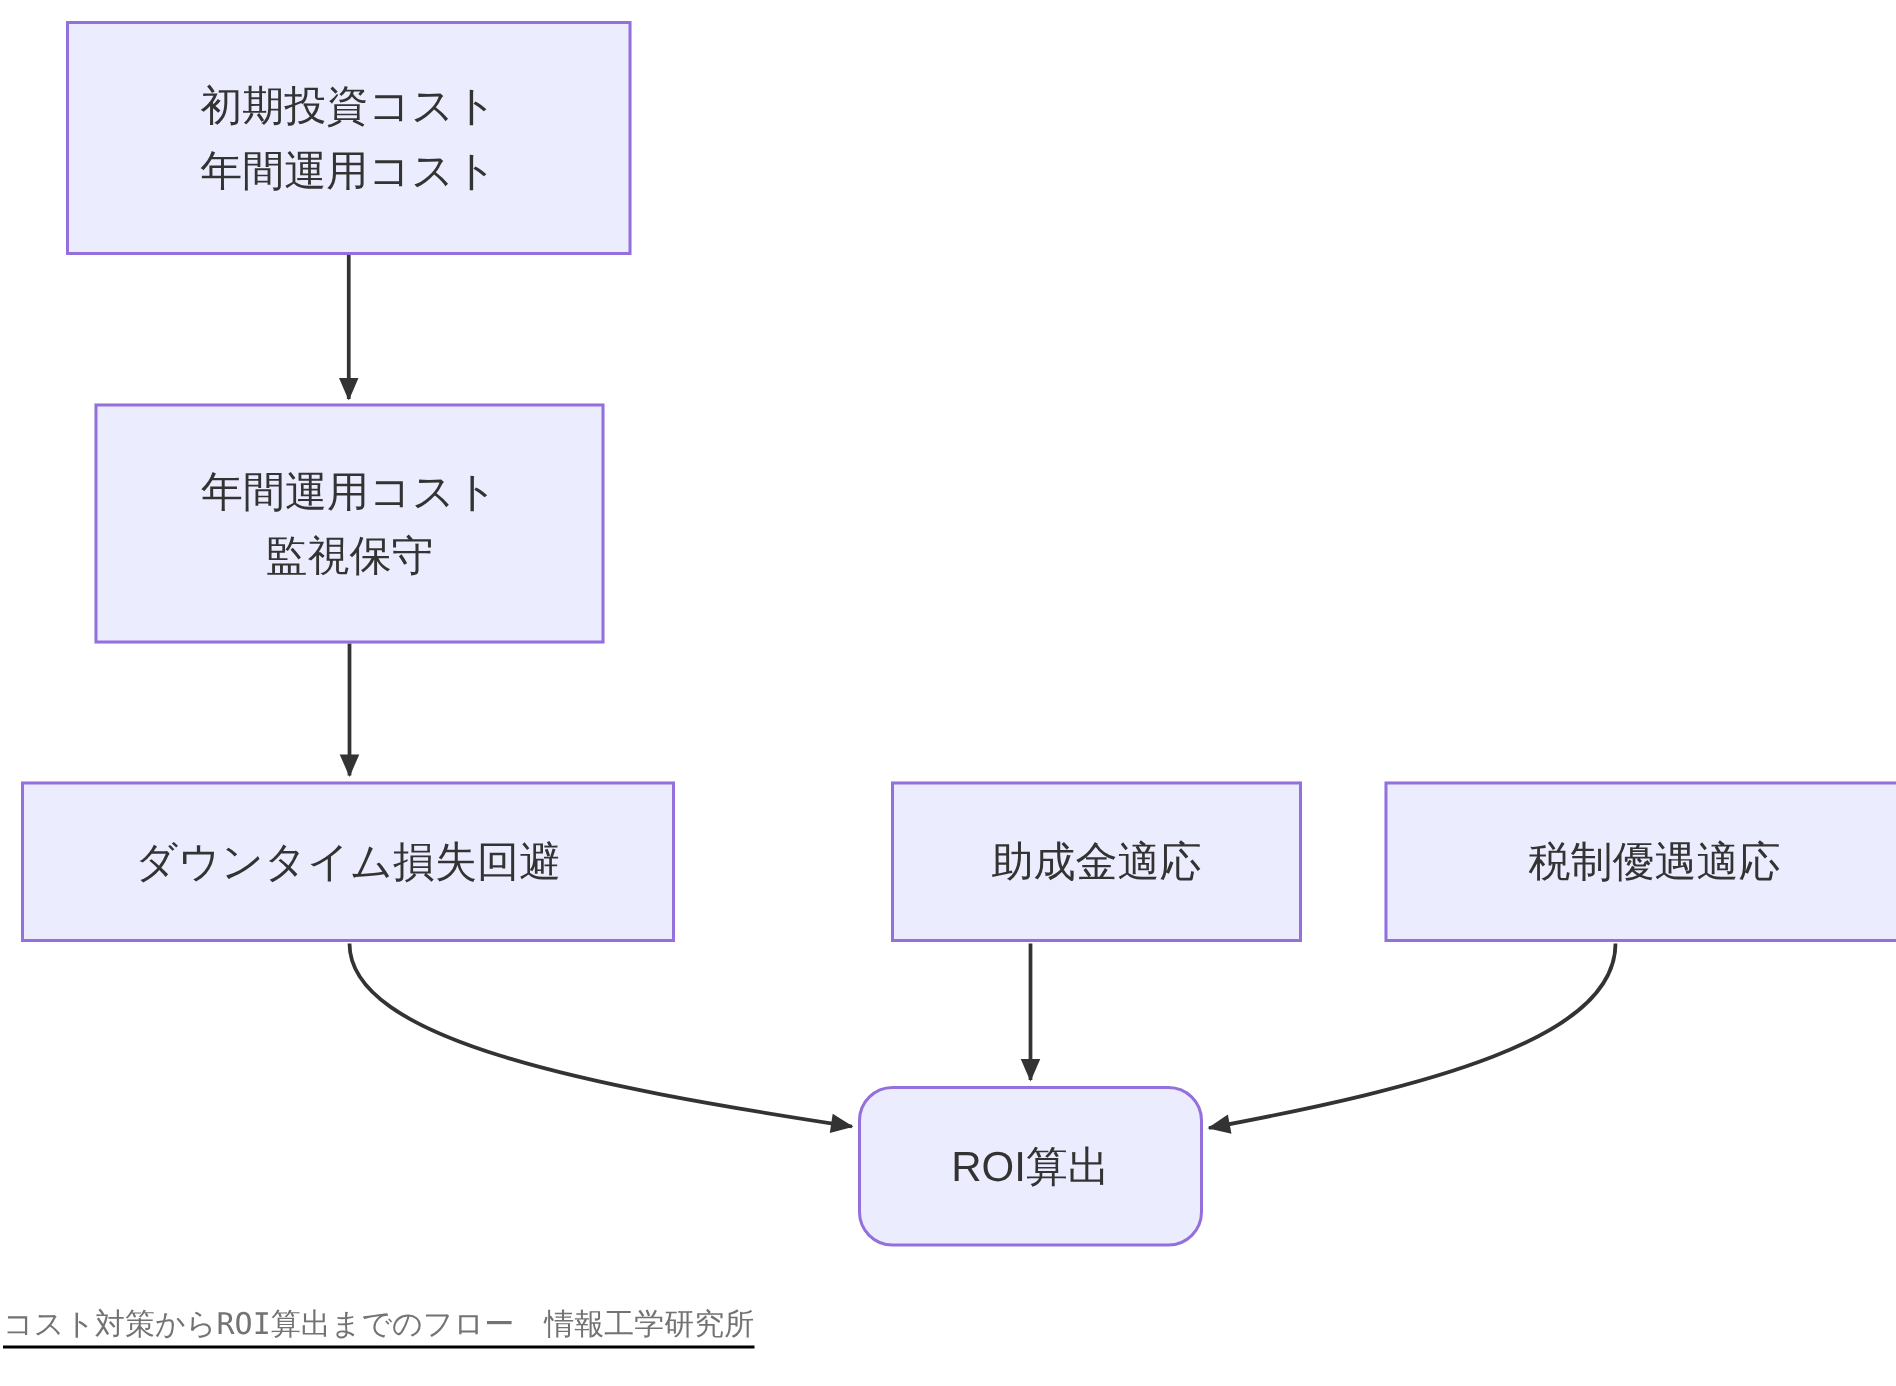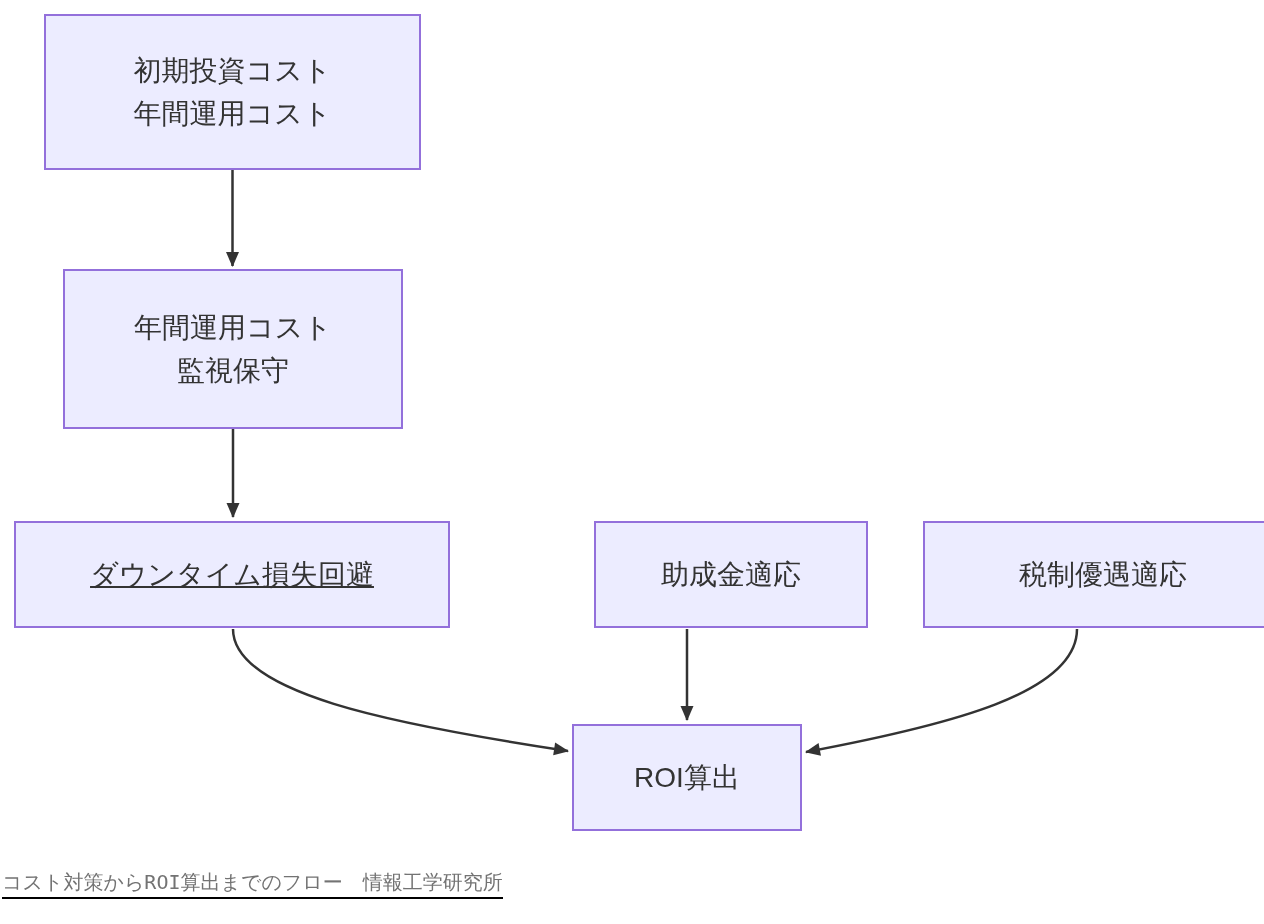--- a/index.html
+++ b/index.html
@@ -26,24 +26,24 @@
     align-items: center;
     justify-content: center;
     text-align: center;
     color: #333333;
     font-size: 28px;
     line-height: 43px;
   }
   .node .node-label { width: 100%; }
   #node-initial  { left: 44px;  top: 14px;  width: 377px; height: 156px; }
   #node-annual   { left: 63px;  top: 269px; width: 340px; height: 160px; }
-  #node-downtime { left: 14px;  top: 521px; width: 436px; height: 107px; text-decoration: underline; }
+  #node-downtime { left: 14px;  top: 521px; width: 436px; height: 107px; }
   #node-subsidy  { left: 550px; top: 521px; width: 274px; height: 107px; margin-left: 44px; }
   #node-tax      { left: 923px; top: 521px; width: 360px; height: 107px; }
-  #node-roi      { left: 572px; top: 724px; width: 230px; height: 107px; }
+  #node-roi      { left: 572px; top: 724px; width: 230px; height: 107px; border-radius: 23px; }
   #caption {
     position: absolute;
     left: 2px;
     top: 869px;
     font-family: "DejaVu Sans Mono", "Liberation Mono", monospace;
     font-size: 20px;
     color: #737373;
     white-space: pre;
     padding-bottom: 1px;
     border-bottom: 2px solid #000000;

